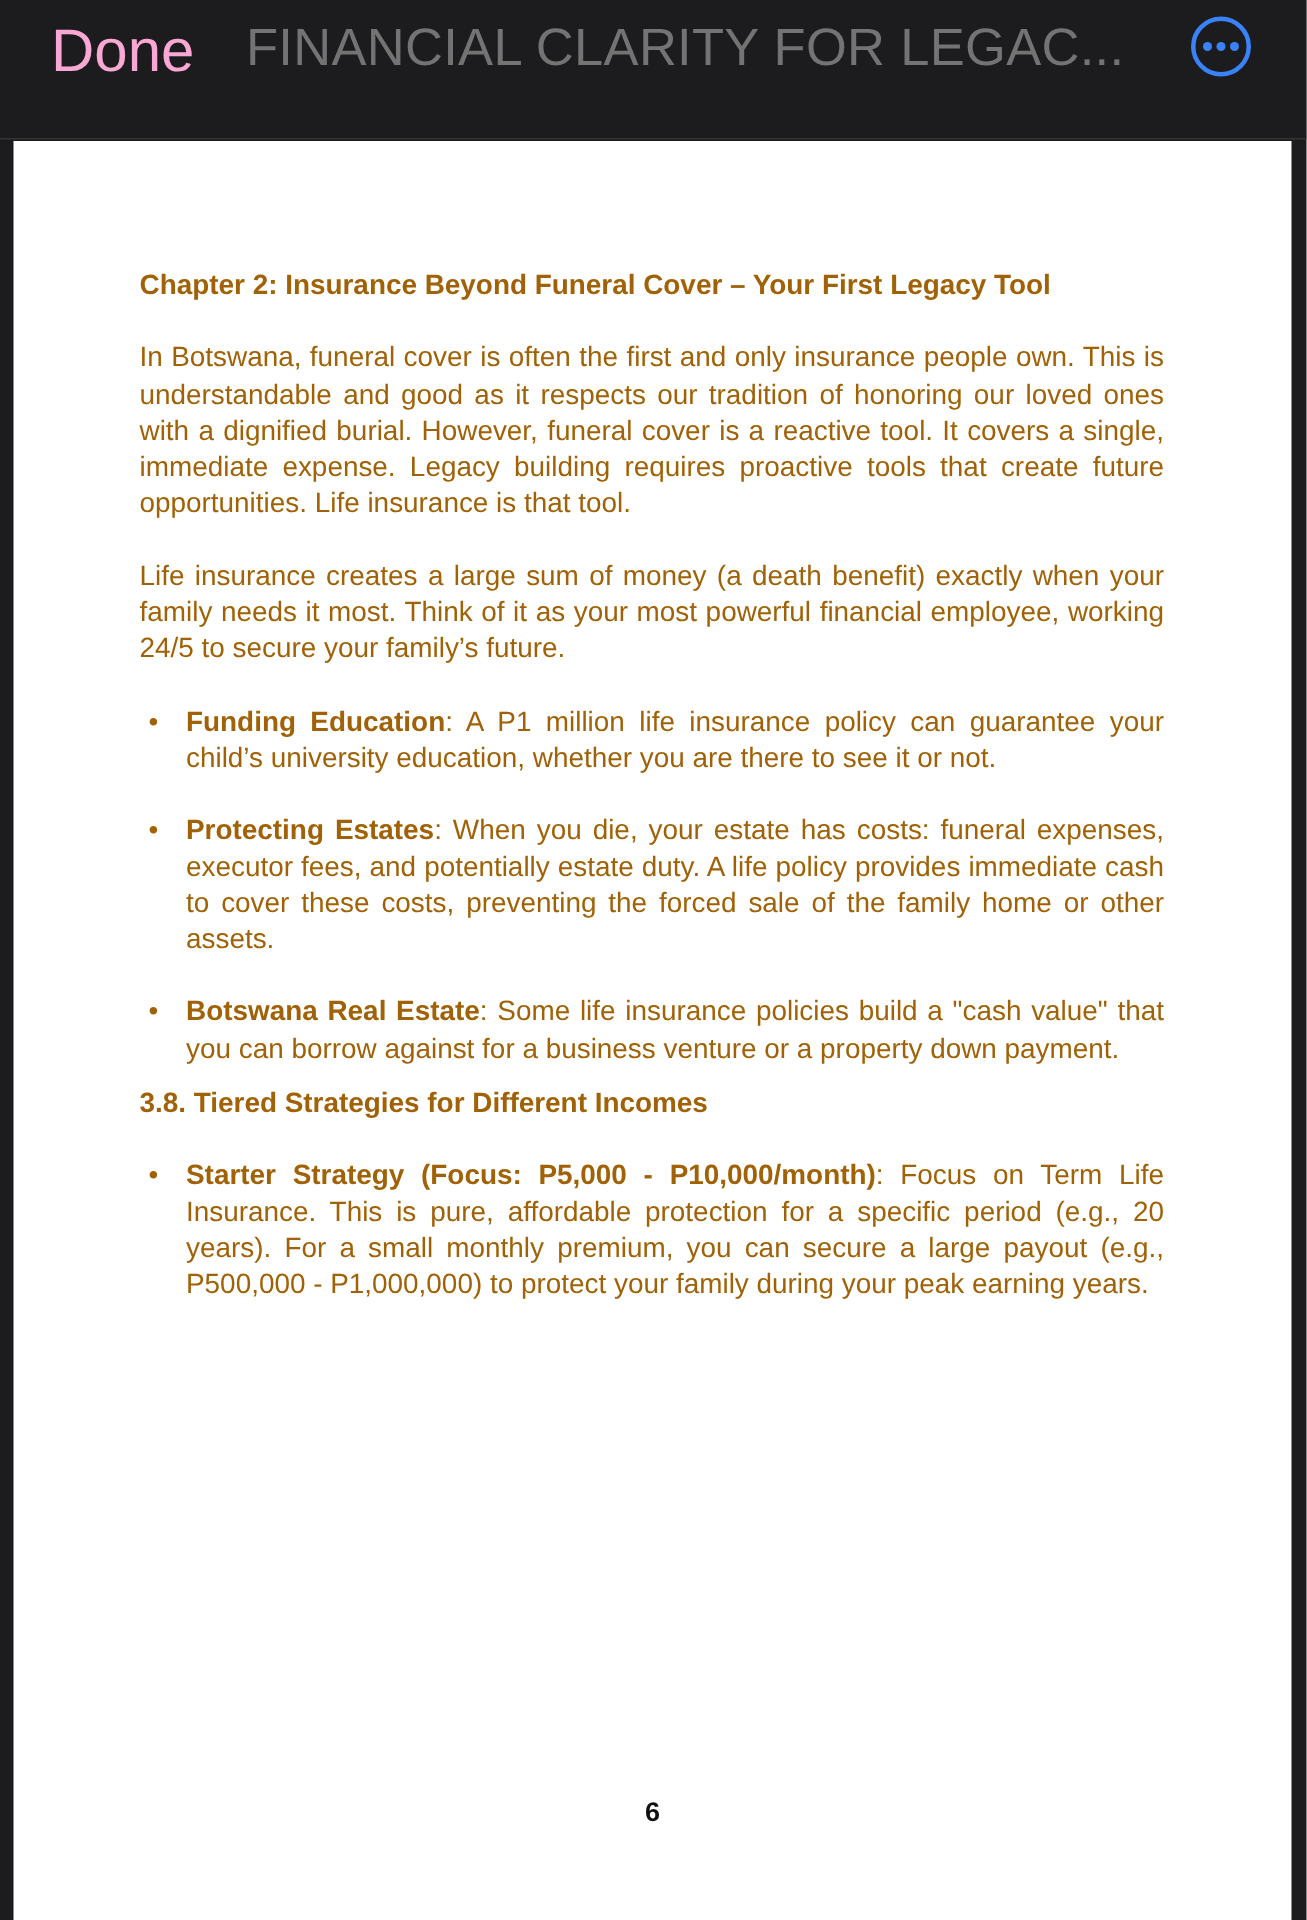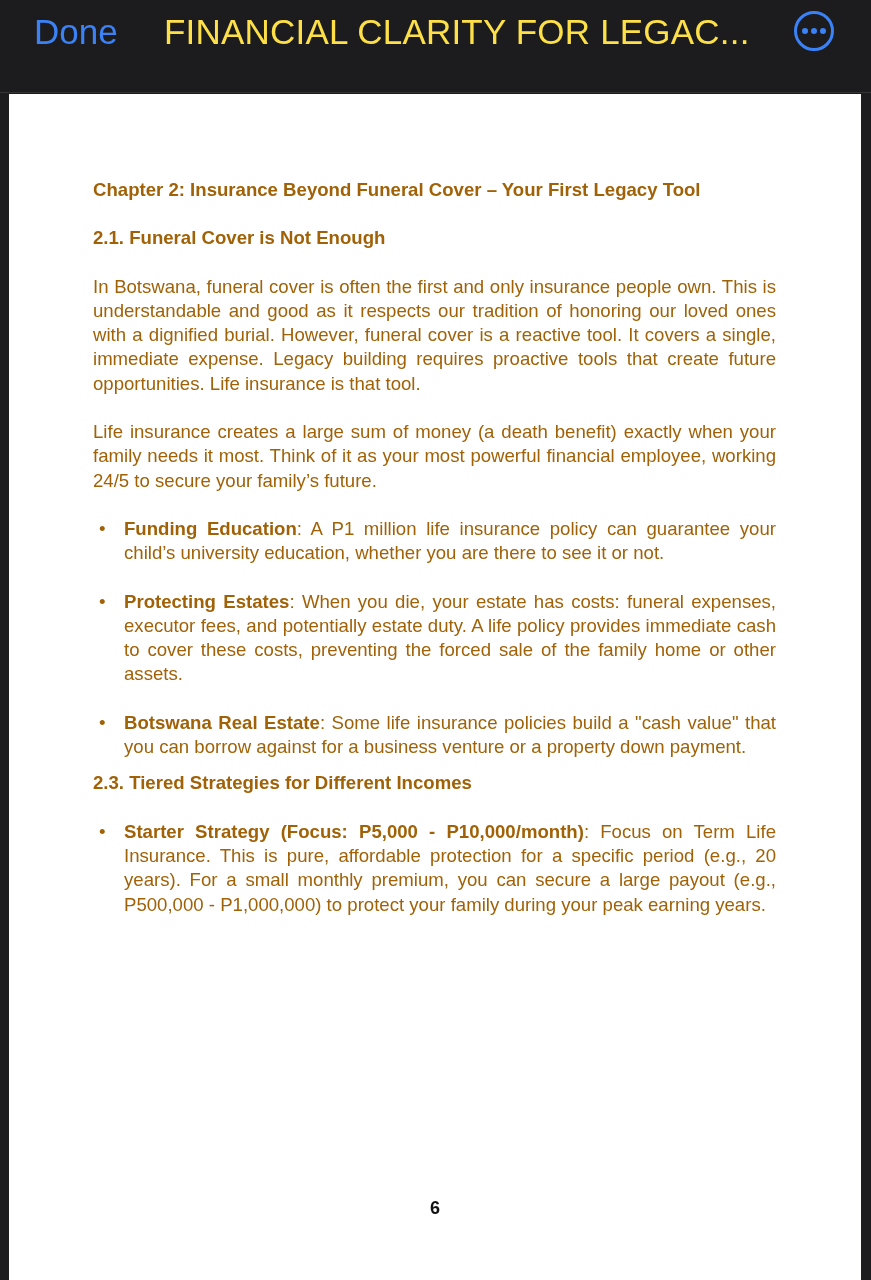--- a/index.html
+++ b/index.html
@@ -1,19 +1,19 @@
 <!DOCTYPE html>
 <html><head>
 <meta charset="utf-8">
 <style>
   html,body{margin:0;padding:0;}
   body{width:871px;height:1280px;background:#1c1c1e;position:relative;overflow:hidden;font-family:"Liberation Sans",sans-serif;}
   .topbar{position:absolute;left:0;top:0;width:871px;height:92px;background:#1c1c1e;border-bottom:1px solid #333;}
-  .done{position:absolute;left:34px;top:12px;font-size:35px;color:#3b82f6;cursor:pointer;}
-  .title{position:absolute;left:164px;top:12px;font-size:35px;color:#fde047;white-space:nowrap;letter-spacing:0.2px;}
+  .done{position:absolute;left:34px;top:12px;font-size:40px;color:#f9a8d4;cursor:pointer;}
+  .title{position:absolute;left:164px;top:12px;font-size:35px;color:#737373;white-space:nowrap;letter-spacing:0.2px;}
   .more{position:absolute;left:794px;top:11px;width:40px;height:40px;border:3px solid #3a82f7;border-radius:50%;box-sizing:border-box;display:flex;align-items:center;justify-content:center;gap:3px;cursor:pointer;}
   .more span{width:6px;height:6px;border-radius:50%;background:#3a82f7;display:block;}
   .page{position:absolute;left:9px;top:94px;width:852px;height:1200px;background:#ffffff;}
   .content{position:absolute;left:84px;top:84px;width:683px;color:#a16207;font-size:18.6px;line-height:24.3px;}
   .h{font-weight:bold;margin:0 0 24px 0;}
   .p{text-align:justify;margin:0 0 24px 0;}
   ul{margin:0;padding:0;list-style:none;}
   li{position:relative;padding-left:31px;text-align:justify;margin-bottom:24px;}
   li .dot{position:absolute;left:6px;top:0;}
   li b{font-weight:bold;}
@@ -29,29 +29,28 @@
     <span></span>
       <span></span>
       <span></span>
   </div>
 </div>
 
 <div class="page">
   <div class="content">
     <div class="h">Chapter 2: Insurance Beyond Funeral Cover – Your First Legacy Tool</div>
 
-    <div class="h">2.1. Funeral Cover is Not Enough</div>
     <div class="p">In Botswana, funeral cover is often the first and only insurance people own. This is understandable and good as it respects our tradition of honoring our loved ones with a dignified burial. However, funeral cover is a reactive tool. It covers a single, immediate expense. Legacy building requires proactive tools that create future opportunities. Life insurance is that tool.</div>
 
     <div class="p">Life insurance creates a large sum of money (a death benefit) exactly when your family needs it most. Think of it as your most powerful financial employee, working 24/5 to secure your family’s future.</div>
     <ul>
       <li><span class="dot">•</span><b>Funding Education</b><span>: A P1 million life insurance policy can guarantee your child’s university education, whether you are there to see it or not.</span></li>
       <li><span class="dot">•</span><b>Protecting Estates</b><span>: When you die, your estate has costs: funeral expenses, executor fees, and potentially estate duty. A life policy provides immediate cash to cover these costs, preventing the forced sale of the family home or other assets.</span></li>
       <li style="margin-bottom:12px"><span class="dot">•</span><b>Botswana Real Estate</b><span>: Some life insurance policies build a "cash value" that you can borrow against for a business venture or a property down payment.</span></li>
     </ul>
 
-    <div class="h">2.3. Tiered Strategies for Different Incomes</div>
+    <div class="h">3.8. Tiered Strategies for Different Incomes</div>
     <ul>
       <li><span class="dot">•</span><b>Starter Strategy (Focus: P5,000 - P10,000/month)</b><span>: Focus on Term Life Insurance. This is pure, affordable protection for a specific period (e.g., 20 years). For a small monthly premium, you can secure a large payout (e.g., P500,000 - P1,000,000) to protect your family during your peak earning years.</span></li>
     </ul>
   </div>
   <div class="pagenum">6</div>
 </div>
 
 </body></html>

